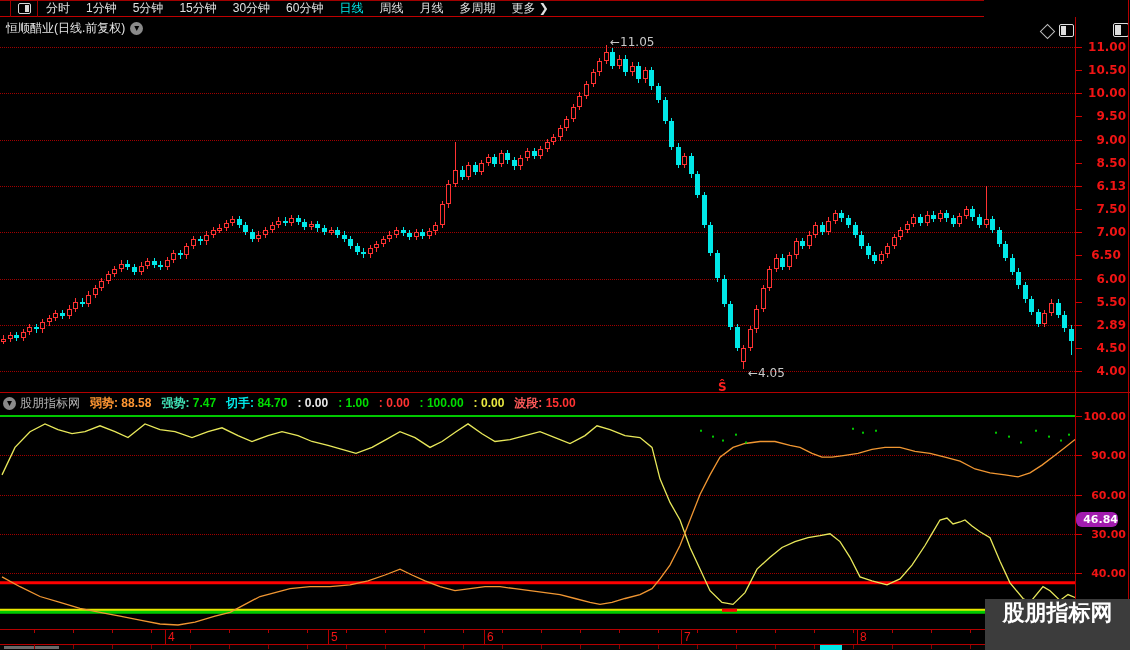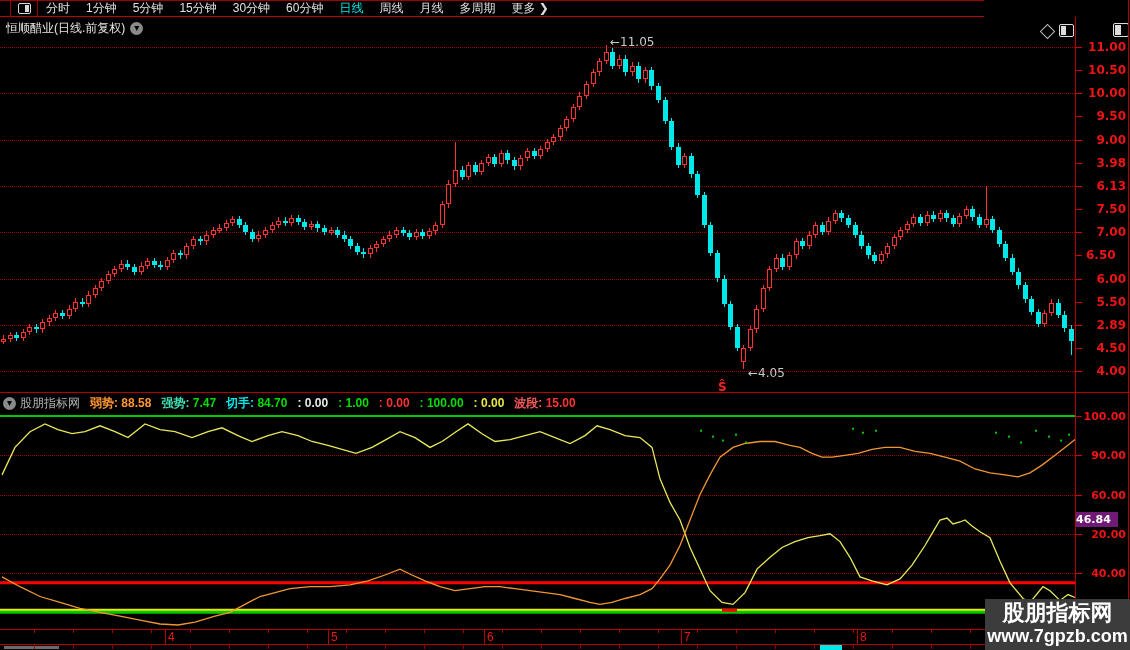--- a/index.html
+++ b/index.html
@@ -30,22 +30,22 @@
   
   #ind-header{left:0;top:394px;height:18px;display:flex;align-items:center;font-size:12px;white-space:nowrap;}
   #ind-header .fld{margin-right:10px;font-weight:bold;}
   
   #time-axis-row{left:0;top:629px;width:1130px;height:15px;}
   .month-lb{position:absolute;color:#f01414;font-size:12px;top:630px;}
   
   #watermark{right:0;bottom:0;width:145px;height:51px;background:#3c3c3c;color:#fff;text-align:center;z-index:30;}
   #watermark .w1{font-size:22px;font-weight:bold;line-height:26px;margin-top:1px;}
   #watermark .w2{font-size:18px;font-weight:bold;line-height:21px;letter-spacing:0px;}
-  #cursor-bubble{position:absolute;left:1076px;width:42px;height:15px;background:#701a75;color:#fff;
-     font-size:11px;font-weight:bold;text-align:left;line-height:15px;z-index:5;font-family:"DejaVu Sans",sans-serif;}
+  #cursor-bubble{position:absolute;left:1076px;width:42px;height:15px;background:#a21caf;color:#fff;
+     font-size:11px;font-weight:bold;text-align:right;line-height:15px;z-index:5;font-family:"DejaVu Sans",sans-serif;border-radius:6px;}
   svg{position:absolute;left:0;top:0;}
 </style>
 </head>
 <body>
 
 <div id="root">
 
   <div id="toolbar" class="abs">
     <div id="tb-icon-box">
       <span class="tb-ic"></span>
@@ -433,29 +433,29 @@
       <div class="axlabel" style="left: 1086px; top: 40px; width: 40px; text-align: right;">11.00</div>
       <div class="tick" style="left: 1076px; top: 47px; width: 6px; height: 1px;"></div>
       <div class="axlabel" style="left: 1086px; top: 63.15px; width: 40px; text-align: right;">10.50</div>
       <div class="tick" style="left: 1076px; top: 70.15px; width: 6px; height: 1px;"></div>
       <div class="axlabel" style="left: 1086px; top: 86.3px; width: 40px; text-align: right;">10.00</div>
       <div class="tick" style="left: 1076px; top: 93.3px; width: 6px; height: 1px;"></div>
       <div class="axlabel" style="left: 1086px; top: 109.45px; width: 40px; text-align: right;">9.50</div>
       <div class="tick" style="left: 1076px; top: 116.45px; width: 6px; height: 1px;"></div>
       <div class="axlabel" style="left: 1086px; top: 132.6px; width: 40px; text-align: right;">9.00</div>
       <div class="tick" style="left: 1076px; top: 139.6px; width: 6px; height: 1px;"></div>
-      <div class="axlabel" style="left: 1086px; top: 155.75px; width: 40px; text-align: right;">3.98</div>
+      <div class="axlabel" style="left: 1086px; top: 155.75px; width: 40px; text-align: right;">8.50</div>
       <div class="tick" style="left: 1076px; top: 162.75px; width: 6px; height: 1px;"></div>
       <div class="axlabel" style="left: 1086px; top: 178.9px; width: 40px; text-align: right;">6.13</div>
       <div class="tick" style="left: 1076px; top: 185.9px; width: 6px; height: 1px;"></div>
       <div class="axlabel" style="left: 1086px; top: 202.05px; width: 40px; text-align: right;">7.50</div>
       <div class="tick" style="left: 1076px; top: 209.05px; width: 6px; height: 1px;"></div>
       <div class="axlabel" style="left: 1086px; top: 225.2px; width: 40px; text-align: right;">7.00</div>
       <div class="tick" style="left: 1076px; top: 232.2px; width: 6px; height: 1px;"></div>
-      <div class="axlabel" style="left: 1086px; top: 248.35px; width: 40px; text-align: left;">6.50</div>
+      <div class="axlabel" style="left: 1086px; top: 248.35px; width: 40px; text-align: center;">6.50</div>
       <div class="tick" style="left: 1076px; top: 255.35px; width: 6px; height: 1px;"></div>
       <div class="axlabel" style="left: 1086px; top: 271.5px; width: 40px; text-align: right;">6.00</div>
       <div class="tick" style="left: 1076px; top: 278.5px; width: 6px; height: 1px;"></div>
       <div class="axlabel" style="left: 1086px; top: 294.65px; width: 40px; text-align: right;">5.50</div>
       <div class="tick" style="left: 1076px; top: 301.65px; width: 6px; height: 1px;"></div>
       <div class="axlabel" style="left: 1086px; top: 317.8px; width: 40px; text-align: right;">2.89</div>
       <div class="tick" style="left: 1076px; top: 324.8px; width: 6px; height: 1px;"></div>
       <div class="axlabel" style="left: 1086px; top: 340.95px; width: 40px; text-align: right;">4.50</div>
       <div class="tick" style="left: 1076px; top: 347.95px; width: 6px; height: 1px;"></div>
       <div class="axlabel" style="left: 1086px; top: 364.1px; width: 40px; text-align: right;">4.00</div>
@@ -499,21 +499,21 @@
       <rect x="1060" y="439.55" width="2" height="2" fill="#00c800"></rect>
       <rect x="1068" y="433.6625" width="2" height="2" fill="#00c800"></rect>
     </svg>
   <div id="ind-axis">
       <div class="axlabel" style="font-size: 11px; left: 1082px; top: 410px; width: 44px; text-align: right;">100.00</div>
       <div class="tick" style="left: 1076px; top: 416px; width: 6px; height: 1px;"></div>
       <div class="axlabel" style="font-size: 11px; left: 1082px; top: 449.25px; width: 44px; text-align: right;">90.00</div>
       <div class="tick" style="left: 1076px; top: 455.25px; width: 6px; height: 1px;"></div>
       <div class="axlabel" style="font-size: 11px; left: 1082px; top: 488.5px; width: 44px; text-align: right;">60.00</div>
       <div class="tick" style="left: 1076px; top: 494.5px; width: 6px; height: 1px;"></div>
-      <div class="axlabel" style="font-size: 11px; left: 1082px; top: 527.75px; width: 44px; text-align: right;">20.00</div>
+      <div class="axlabel" style="font-size: 11px; left: 1082px; top: 527.75px; width: 44px; text-align: right;">30.00</div>
       <div class="tick" style="left: 1076px; top: 533.75px; width: 6px; height: 1px;"></div>
       <div class="axlabel" style="font-size: 11px; left: 1082px; top: 567px; width: 44px; text-align: right;">40.00</div>
       <div class="tick" style="left: 1076px; top: 573px; width: 6px; height: 1px;"></div>
     </div>
   <div id="cursor-bubble" style="top: 512.327px;">46.84</div>
 
   <div id="time-axis-row" class="abs">
     
   </div>
   <div id="month-labels">
@@ -580,21 +580,20 @@
       <div style="left: 970px; top: 629px; width: 1px; height: 4px; background: rgb(180, 0, 0); position: absolute;"></div>
       <div style="left: 970px; top: 645px; width: 1px; height: 4px; background: rgb(138, 0, 0); position: absolute;"></div>
       <div style="left: 1009px; top: 629px; width: 1px; height: 4px; background: rgb(180, 0, 0); position: absolute;"></div>
       <div style="left: 1009px; top: 645px; width: 1px; height: 4px; background: rgb(138, 0, 0); position: absolute;"></div>
       <div style="left: 1048px; top: 629px; width: 1px; height: 4px; background: rgb(180, 0, 0); position: absolute;"></div>
       <div style="left: 1048px; top: 645px; width: 1px; height: 4px; background: rgb(138, 0, 0); position: absolute;"></div>
     </div>
 
   <div id="watermark" class="abs">
     <div class="w1">股朋指标网</div>
-    <div class="w2">www.7gpzb.com</div>
   </div>
 
 <div style="left: 165px; top: 629px; width: 1px; height: 15px; background: rgb(180, 0, 0); position: absolute;"></div>
     <div style="left: 328px; top: 629px; width: 1px; height: 15px; background: rgb(180, 0, 0); position: absolute;"></div>
     <div style="left: 484px; top: 629px; width: 1px; height: 15px; background: rgb(180, 0, 0); position: absolute;"></div>
     <div style="left: 681px; top: 629px; width: 1px; height: 15px; background: rgb(180, 0, 0); position: absolute;"></div>
     <div style="left: 857px; top: 629px; width: 1px; height: 15px; background: rgb(180, 0, 0); position: absolute;"></div>
   </div>
 
 </body></html>

